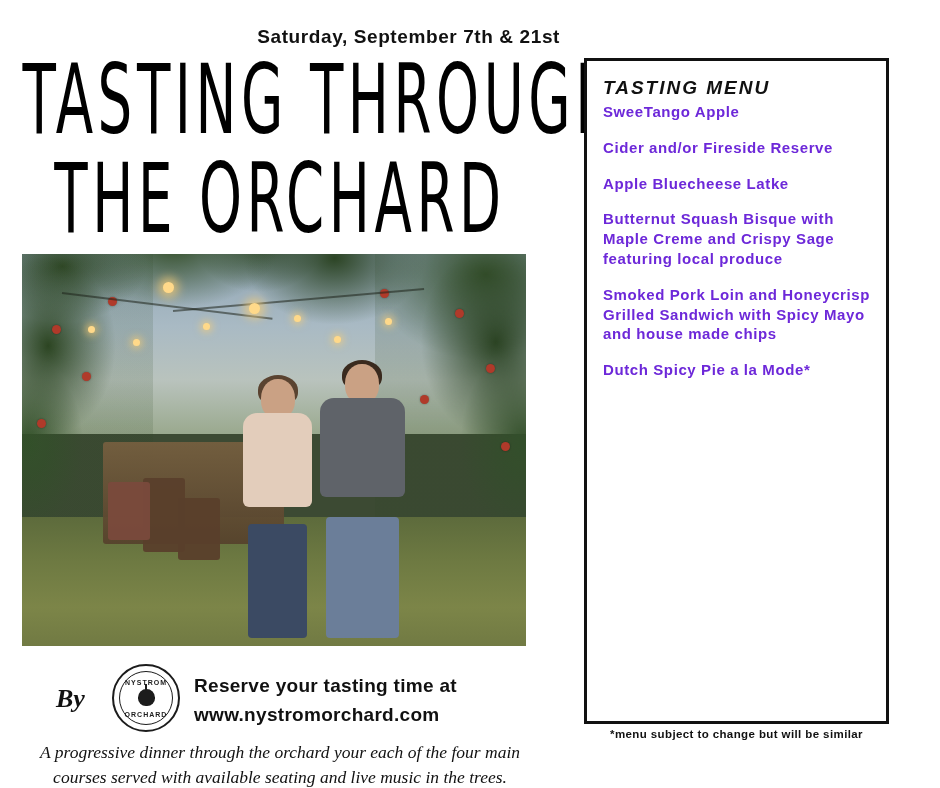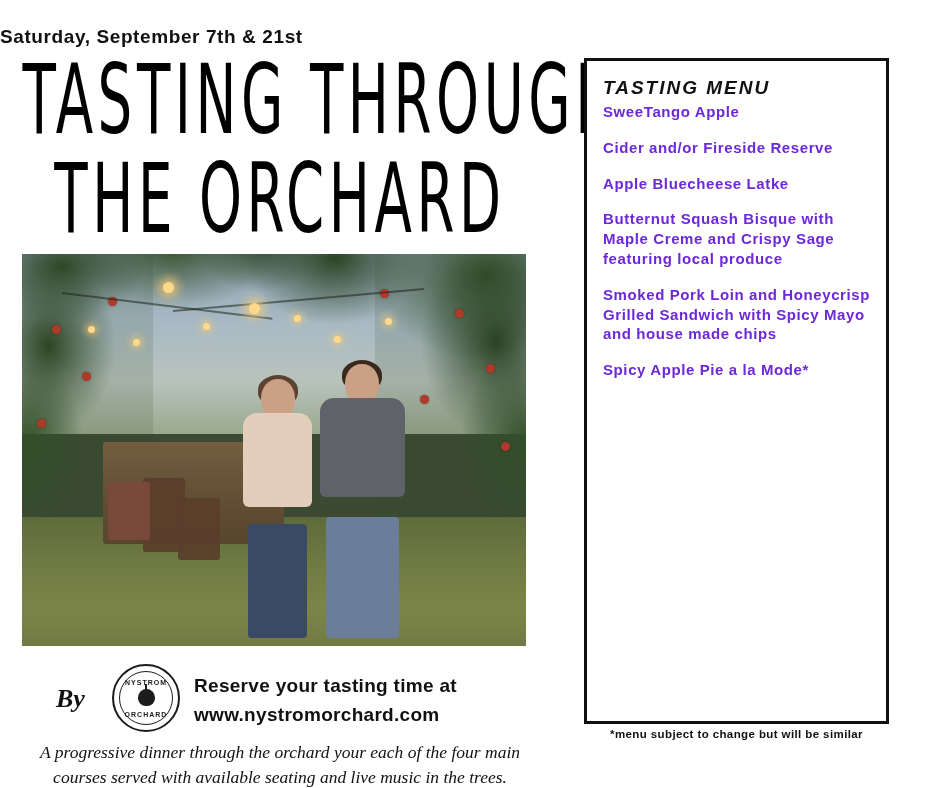--- a/index.html
+++ b/index.html
@@ -19,21 +19,21 @@
   
   .left {
     position: absolute;
     left: 0; top: 0;
     width: 570px; height: 788px;
   }
   .date-line {
     position: absolute;
     left: 0; top: 26px;
     width: 560px;
-    text-align: left;
+    text-align: right;
     font-size: 19px;
     font-weight: bold;
     letter-spacing: 0.6px;
     color: #111111;
   }
   .title-block {
     position: absolute;
     left: 0; top: 52px;
     width: 560px;
     text-align: center;
@@ -325,18 +325,18 @@
     </div>
   </div>
 
   <div class="menu-box">
     <div class="menu-title">TASTING MENU</div>
     <div class="menu-item">SweeTango Apple</div>
     <div class="menu-item">Cider and/or Fireside Reserve</div>
     <div class="menu-item">Apple Bluecheese Latke</div>
     <div class="menu-item">Butternut Squash Bisque with Maple Creme and Crispy Sage featuring local produce</div>
     <div class="menu-item">Smoked Pork Loin and Honeycrisp Grilled Sandwich with Spicy Mayo and house made chips</div>
-    <div class="menu-item">Spicy Apple Pie a la Mode*</div>
+    <div class="menu-item">Dutch Spicy Pie a la Mode*</div>
   </div>
 
   <div class="menu-note">*menu subject to change but will be similar</div>
 
 </div>
 
 </body></html>

